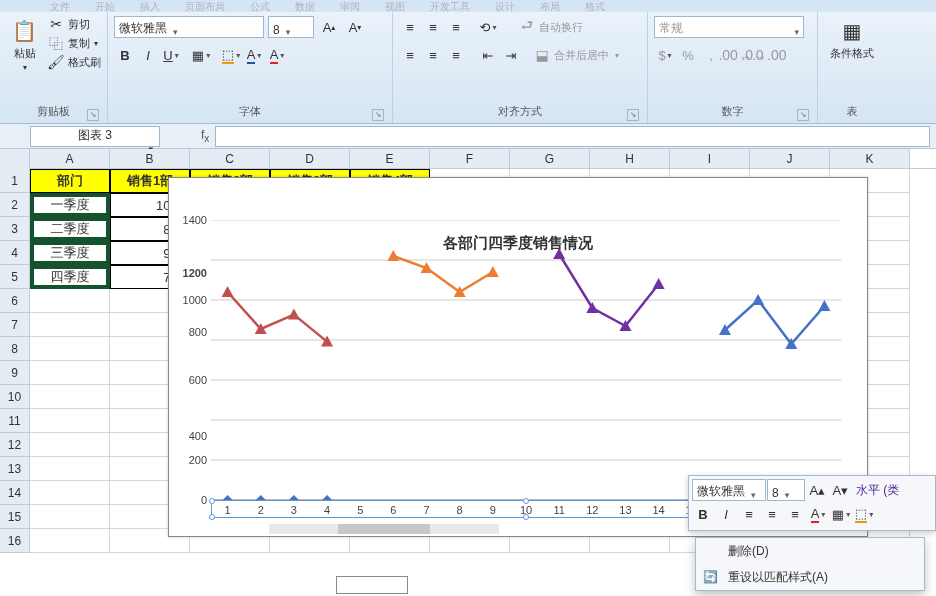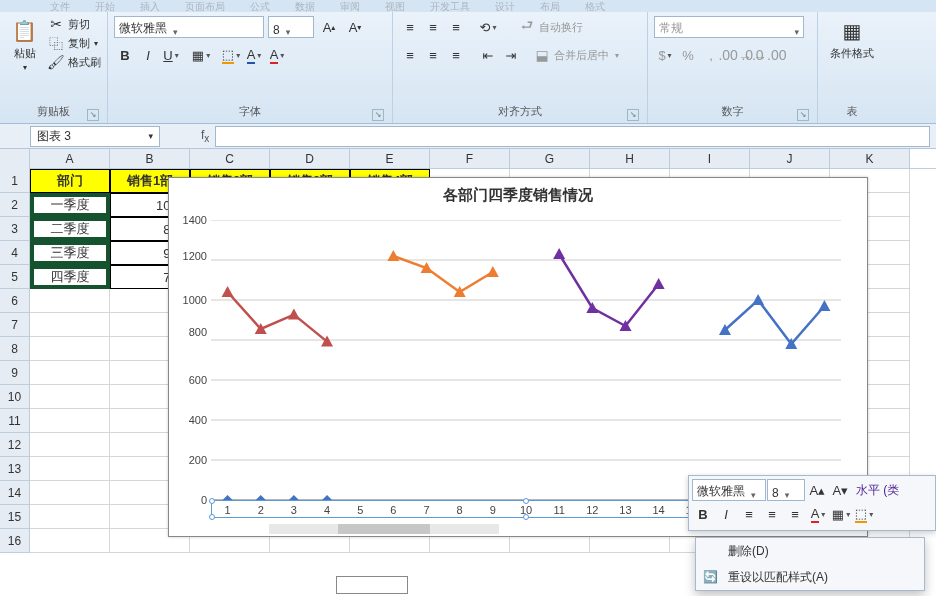--- a/index.html
+++ b/index.html
@@ -28,41 +28,41 @@
 .combo .dd { margin-left: 6px; font-size: 9px; color: #666; }
 
 .tbtn { width: 22px; height: 22px; display: flex; align-items: center; justify-content: center; border: 1px solid transparent; cursor: pointer; font-size: 13px; }
 .tbtn.dd::after { content: "▾"; font-size: 8px; margin-left: 2px; color: #555; }
 .row { display: flex; gap: 1px; align-items: center; }
 .under-red { border-bottom: 2px solid #d22; }
 .under-blue { border-bottom: 2px solid #25a; }
 .under-org { border-bottom: 2px solid #e90; }
 
 .namebox-bar { height: 25px; background: #e9eff7; border-bottom: 1px solid #b5c6da; display: flex; align-items: center; }
-.name-combo { width: 130px; height: 21px; margin-left: 30px; border: 1px solid #9fb8cf; background: #fff; display: flex; align-items: center; padding: 0 6px; font-size: 12px; }
+.name-combo { width: 130px; height: 21px; margin-left: 30px; border: 1px solid #9fb8cf; background: #fff; display: flex; align-items: center; padding: 0 6px; font-size: 12px; flex-direction: column; }
 .name-combo .dd { margin-left: auto; font-size: 9px; }
 .fx { margin-left: 35px; color: #555; padding: 0 6px; }
 .formula-input { flex: 1; height: 21px; border: 1px solid #9fb8cf; background: #fff; margin-right: 6px; }
 
 .sheet-area { position: relative; height: 447px; background: #fff; }
 .colheads { display: flex; height: 20px; border-bottom: 1px solid #bfcddb; }
 .rowheads { position: absolute; left: 0; top: 20px; width: 30px; }
 .corner { width: 30px; height: 20px; background: #e6ecf3; border-right: 1px solid #bfcddb; }
 .ch { width: 80px; background: #e6ecf3; border-right: 1px solid #bfcddb; text-align: center; font-size: 12px; line-height: 20px; color: #333; }
 .rh { height: 24px; background: #e6ecf3; border-right: 1px solid #bfcddb; border-bottom: 1px solid #bfcddb; text-align: center; font-size: 12px; line-height: 24px; width: 30px; }
 
 .cells { position: absolute; left: 30px; top: 20px; }
 .cellrow { display: flex; height: 24px; }
 .cell { width: 80px; border-right: 1px solid #d6d6d6; border-bottom: 1px solid #d6d6d6; padding: 0 4px; font-size: 13px; display: flex; align-items: center; justify-content: center; }
 .cell.hdr { background: #ffff00; font-weight: bold; justify-content: center; border: 1px solid #000; }
 .cell.num { justify-content: flex-end; border: 1px solid #000; }
 .cell.txt { justify-content: center; border: 4px solid #14532d; }
 
 .chart-obj { position: absolute; left: 168px; top: 28px; width: 700px; height: 360px; background: #fff; border: 1px solid #888; box-shadow: 0 0 3px rgba(0,0,0,.2); }
-.chart-title { text-align: center; font-weight: bold; font-size: 15px; padding: 8px 0 4px; }
+.chart-title { text-align: center; font-weight: bold; font-size: 15px; padding: 8px 0 4px; margin-top: 48px; }
 .plot { position: absolute; left: 42px; top: 42px; width: 630px; height: 280px; }
 .plot svg { position: absolute; inset: 0; }
 .ytick { position: absolute; left: -38px; width: 34px; text-align: right; font-size: 11px; color: #444; transform: translateY(-50%); }
 .xtick { position: absolute; bottom: -16px; font-size: 11px; color: #444; transform: translateX(-50%); }
 .xaxis-sel { position: absolute; left: 42px; width: 630px; bottom: 18px; height: 18px; border: 1px solid #5b9bd5; }
 .sel-circle { width: 6px; height: 6px; border: 1px solid #5b9bd5; background: #fff; border-radius: 50%; position: absolute; }
 .chart-scrollbar { position: absolute; bottom: 2px; left: 100px; width: 230px; height: 10px; background: #e8e8e8; }
 .chart-scrollbar .th { position: absolute; left: 30%; width: 40%; height: 100%; background: #c7c7c7; }
 
 .mini-toolbar { position: absolute; left: 688px; top: 475px; width: 248px; background: #f5f7fa; border: 1px solid #a6b9cf; box-shadow: 0 2px 6px rgba(0,0,0,.2); padding: 3px; }
@@ -531,25 +531,25 @@
           <path d="M414.47368421052636 100 L420.47368421052636 111 L408.47368421052636 111 Z" fill="#7030a0"></path>
           <path d="M447.63157894736844 58 L453.63157894736844 69 L441.63157894736844 69 Z" fill="#7030a0"></path>
           <path d="M513.9473684210526 110 L547.1052631578948 80 L580.2631578947369 124 L613.421052631579 86" fill="none" stroke="#4472c4" stroke-width="2.5"></path>
           <path d="M513.9473684210526 104 L519.9473684210526 115 L507.9473684210526 115 Z" fill="#4472c4"></path>
           <path d="M547.1052631578948 74 L553.1052631578948 85 L541.1052631578948 85 Z" fill="#4472c4"></path>
           <path d="M580.2631578947369 118 L586.2631578947369 129 L574.2631578947369 129 Z" fill="#4472c4"></path>
           <path d="M613.421052631579 80 L619.421052631579 91 L607.421052631579 91 Z" fill="#4472c4"></path>
         </svg>
     <div class="ytick" style="top: 280px;">0</div>
         <div class="ytick" style="top: 240px;">200</div>
-        <div class="ytick" style="top: 200px;">400</div>
+        <div class="ytick" style="top: 216px;">400</div>
         <div class="ytick" style="top: 160px;">600</div>
         <div class="ytick" style="top: 112px;">800</div>
         <div class="ytick" style="top: 80px;">1000</div>
-        <div class="ytick" style="top: 36px;">1200</div>
+        <div class="ytick" style="top: 53px; font-weight: bold;">1200</div>
         <div class="ytick" style="top: 0px;">1400</div>
         <div class="xtick" style="left: 16.5789px;">1</div>
         <div class="xtick" style="left: 49.7368px;">2</div>
         <div class="xtick" style="left: 82.8947px;">3</div>
         <div class="xtick" style="left: 116.053px;">4</div>
         <div class="xtick" style="left: 149.211px;">5</div>
         <div class="xtick" style="left: 182.368px;">6</div>
         <div class="xtick" style="left: 215.526px;">7</div>
         <div class="xtick" style="left: 248.684px;">8</div>
         <div class="xtick" style="left: 281.842px;">9</div>

